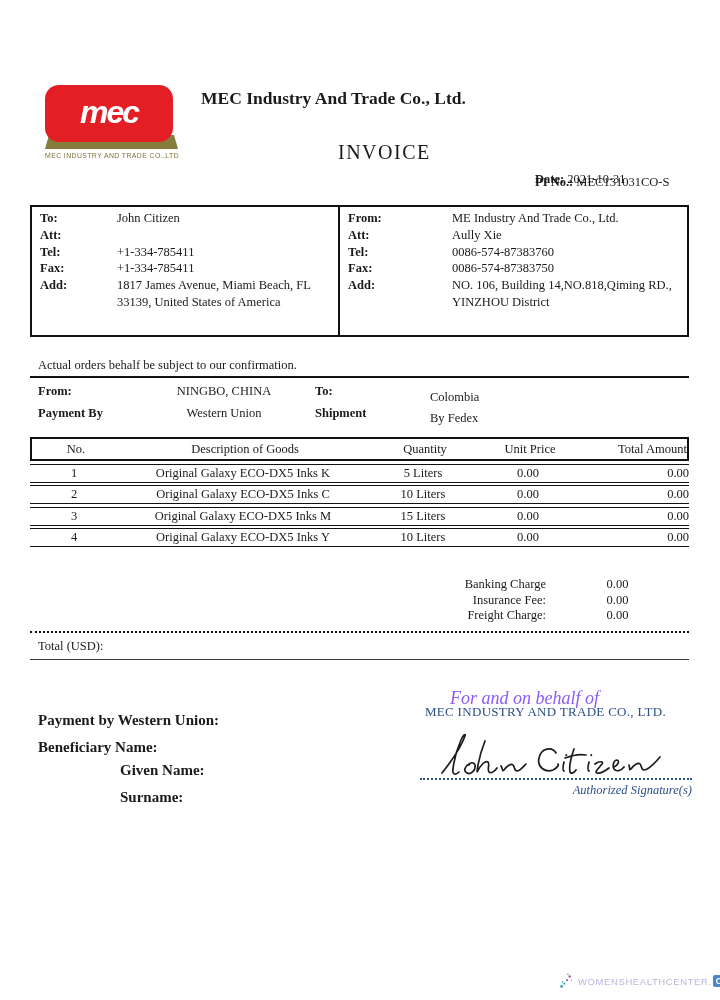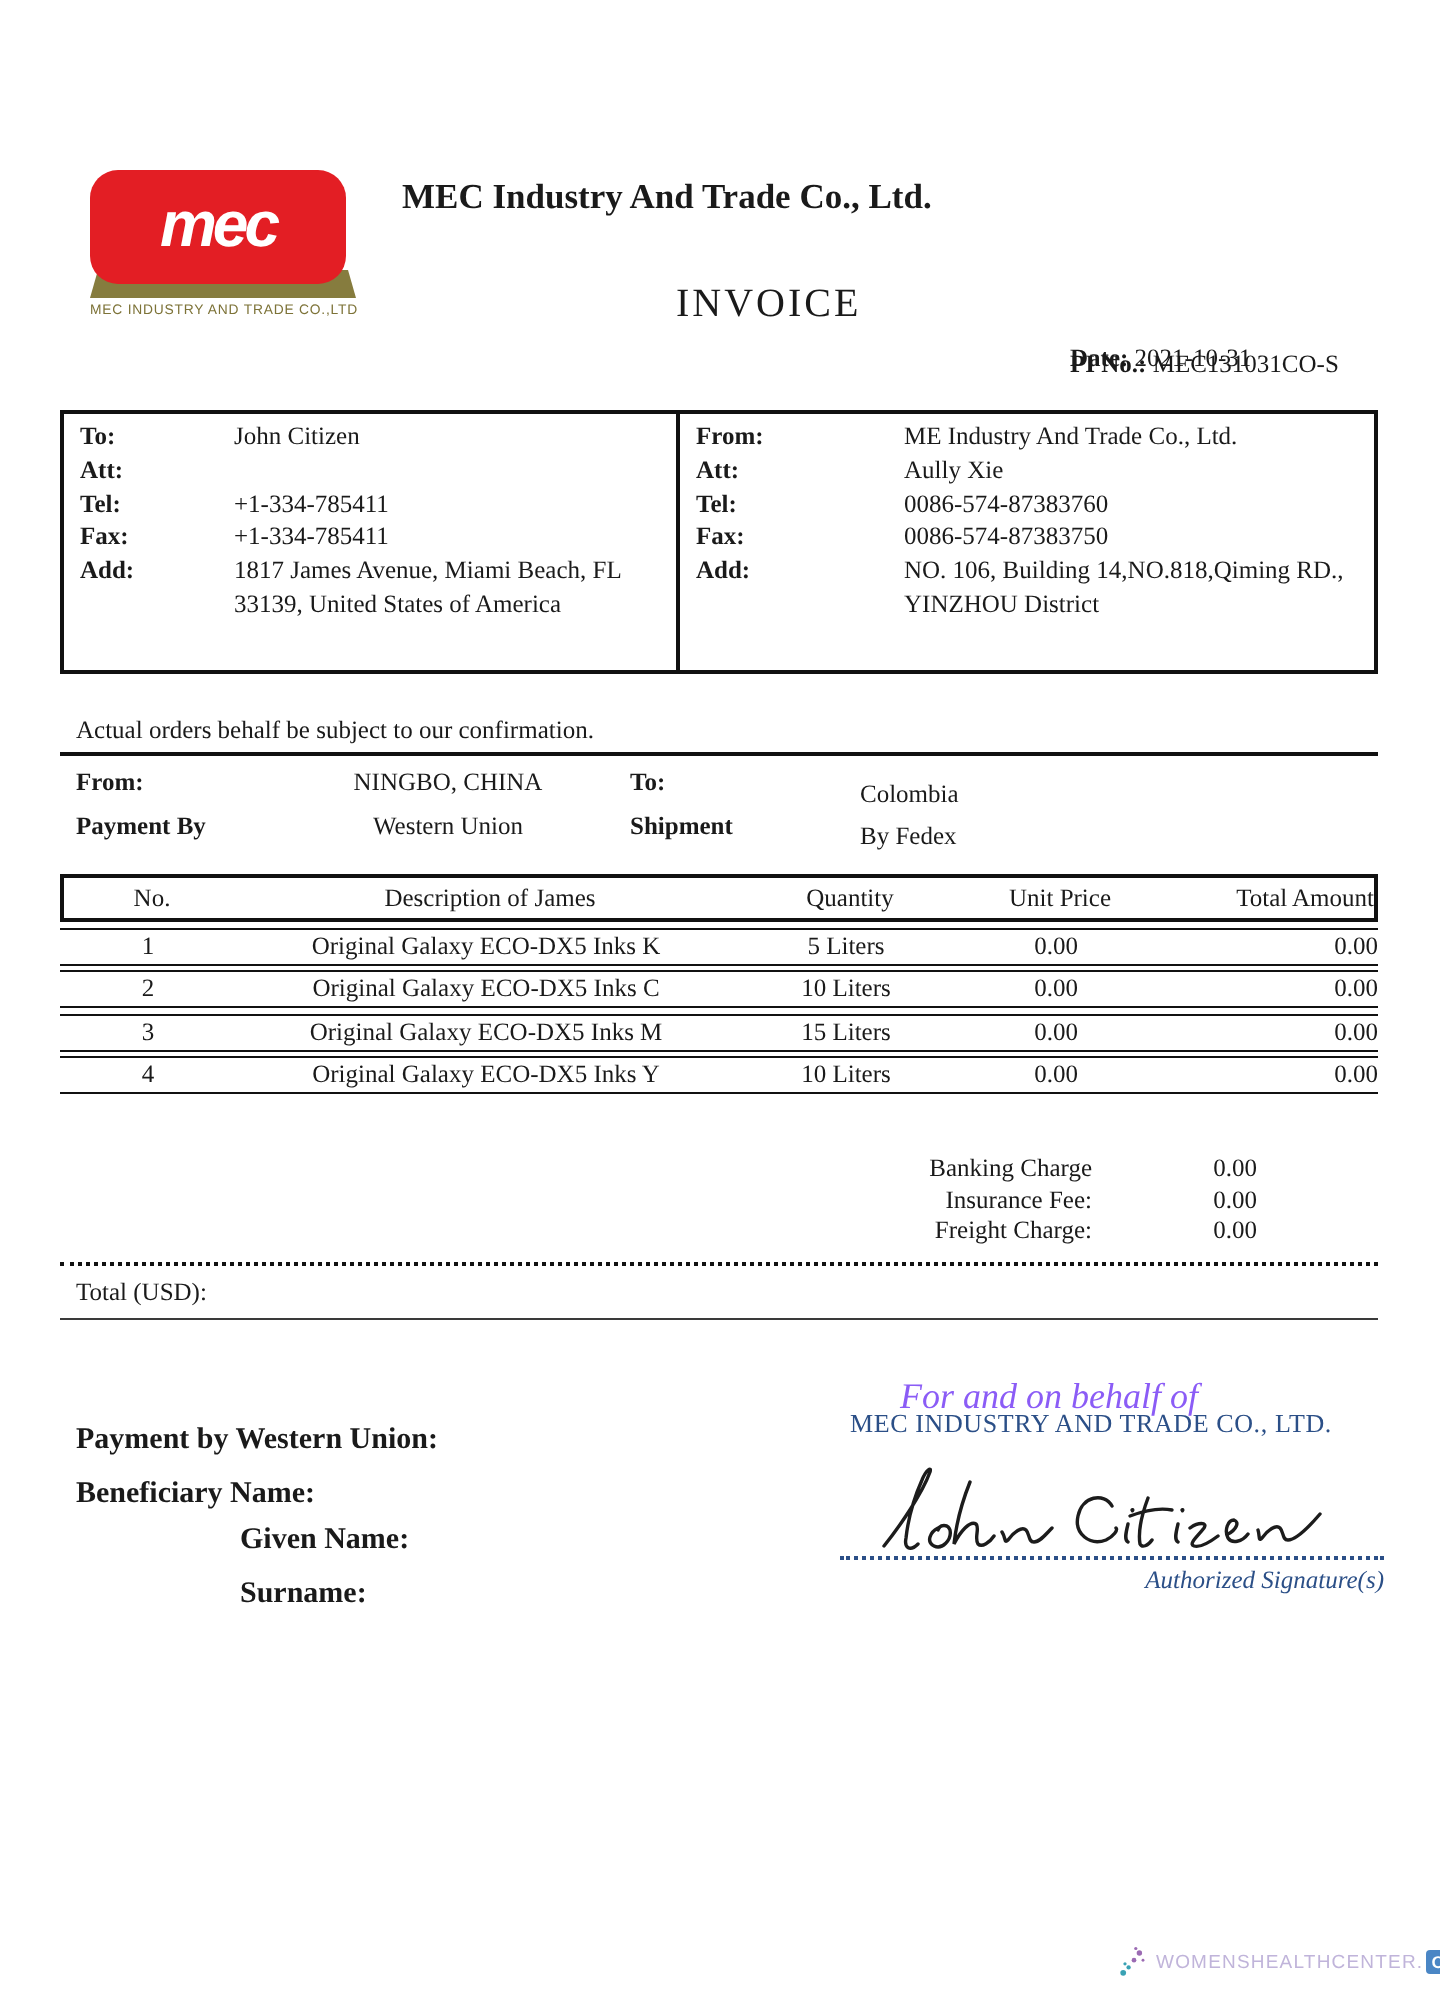--- a/index.html
+++ b/index.html
@@ -192,21 +192,21 @@
     <span class="ship-l1">Payment By</span>
     <span class="ship-v1">Western Union</span>
     <span class="ship-l2">Shipment</span>
     <span class="ship-v2">By Fedex</span>
   </div>
 </div>
 
 <div class="abs items">
   <div class="items-header">
     <span class="col col-no">No.</span>
-    <span class="col col-desc">Description of James</span>
+    <span class="col col-desc">Description of Goods</span>
     <span class="col col-qty">Quantity</span>
     <span class="col col-unit">Unit Price</span>
     <span class="col col-total">Total Amount</span>
   </div>
   <div class="items-row">
     <span class="col col-no">1</span>
     <span class="col col-desc">Original Galaxy ECO-DX5 Inks K</span>
     <span class="col col-qty">5 Liters</span>
     <span class="col col-unit">0.00</span>
     <span class="col col-total">0.00</span>

